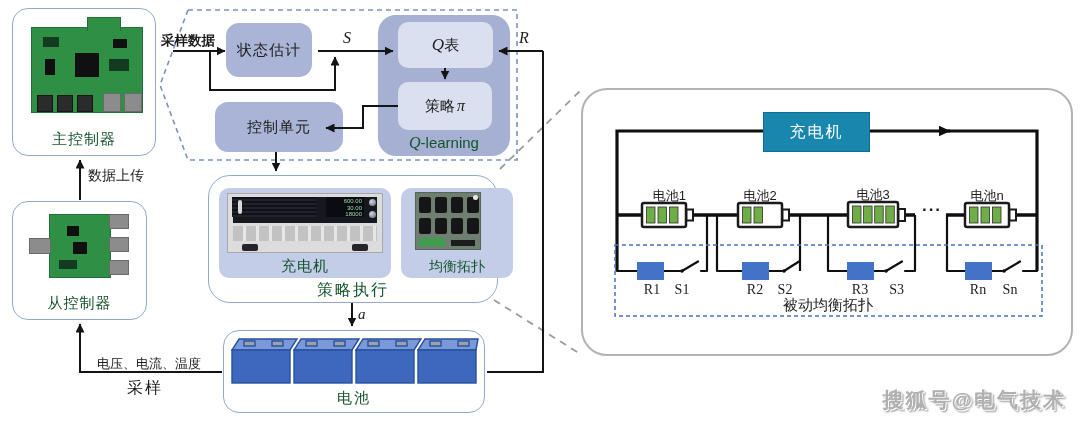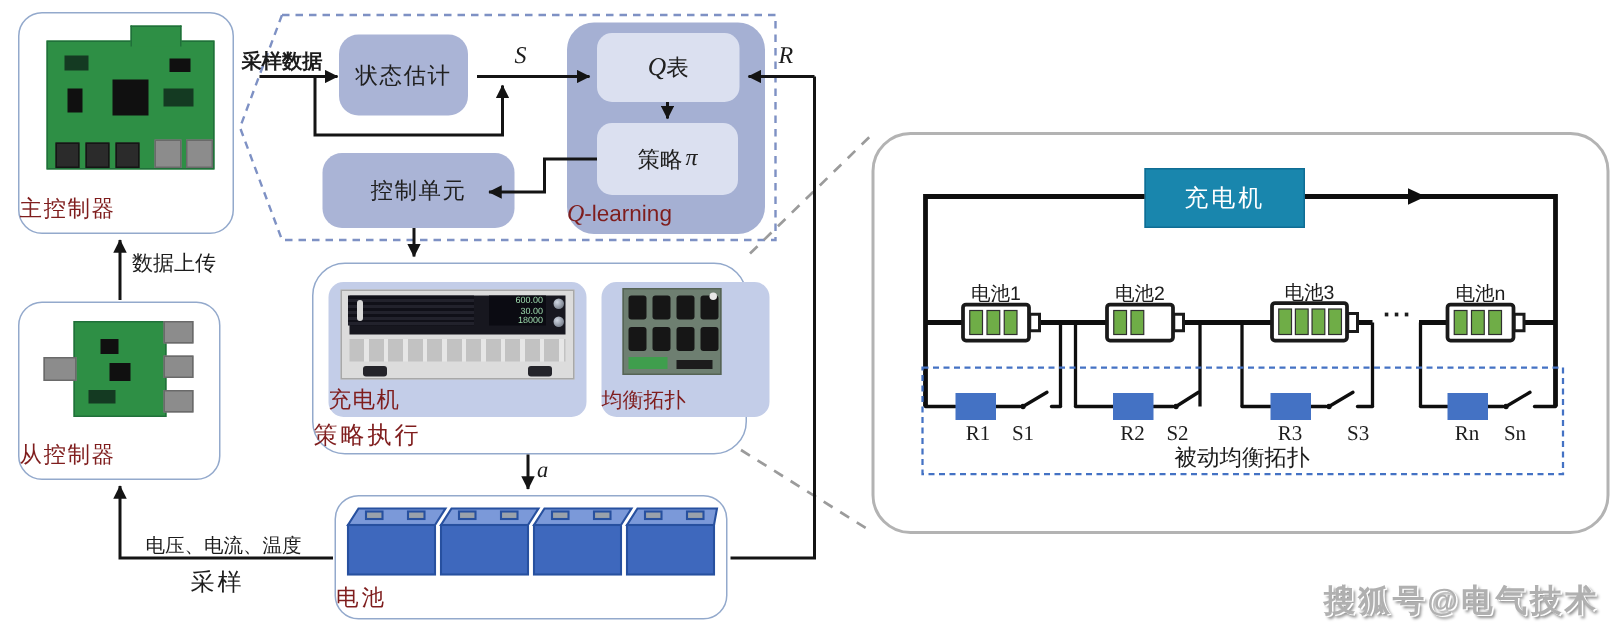--- a/index.html
+++ b/index.html
@@ -9,21 +9,21 @@
   }
   .abs{position:absolute;}
   .box{position:absolute;background:#fff;border:1.6px solid #93a9cc;border-radius:16px;box-sizing:border-box;}
   .graybox{position:absolute;background:#fff;border:2px solid #b3b3b3;border-radius:26px;box-sizing:border-box;}
   .algo{position:absolute;background:#aab4d6;border-radius:13px;display:flex;align-items:center;justify-content:center;
         font-size:15px;letter-spacing:1px;color:#202020;}
   .inner{position:absolute;background:#dbe0f0;border-radius:10px;display:flex;align-items:center;justify-content:center;
         font-size:15px;color:#202020;}
   .sub{position:absolute;background:#c3cde8;border-radius:10px;box-sizing:border-box;}
   .lbl{position:absolute;white-space:nowrap;color:#1c1c1c;}
-  .cap{position:absolute;left:0;right:0;text-align:left;color:#7f1d1d;}
+  .cap{position:absolute;left:0;right:0;text-align:center;color:#14532d;}
   .it{font-family:"Liberation Serif","DejaVu Serif",serif;font-style:italic;}
   svg{display:block;}
   #wires{position:absolute;left:0;top:0;pointer-events:none;}
   
   .cdev{position:absolute;left:8px;top:5px;width:156px;height:60px;background:#dcdcdc;border:1px solid #a8a8a8;box-sizing:border-box;}
   .cd-front{position:absolute;left:5px;top:3px;width:144px;height:26px;background:#17171f;}
   .cd-mesh{position:absolute;left:4px;top:3px;width:84px;height:20px;
            background:repeating-linear-gradient(0deg,#22222c 0 2px,#101018 2px 4px);}
   .cd-screen{position:absolute;right:18px;top:3px;width:38px;height:20px;background:#0b0b12;text-align:right;
              color:#9fdcae;font-size:6px;line-height:6.5px;padding:1px 2px 0 0;box-sizing:border-box;}
@@ -287,32 +287,32 @@
   </svg>
 
   <div class="lbl" style="left:161px;top:32px;font-size:13.5px;font-weight:bold;">采样数据</div>
   <div class="lbl it" style="left:343px;top:29px;font-size:16px;">S</div>
   <div class="lbl it" style="left:519px;top:29px;font-size:16px;">R</div>
   <div class="lbl it" style="left:358px;top:306px;font-size:15px;">a</div>
   <div class="lbl" style="left:88px;top:167px;font-size:14px;">数据上传</div>
   <div class="lbl" style="left:97px;top:355px;font-size:13px;">电压、电流、温度</div>
   <div class="lbl" style="left:127px;top:378px;font-size:16px;letter-spacing:2px;">采样</div>
 
-  <div class="lbl" style="left:642px;top:187px;width:44px;text-align:center;font-size:13px;">电池1</div>
+  <div class="lbl" style="left:642px;top:187px;width:44px;text-align:right;font-size:13px;">电池1</div>
   <div class="lbl" style="left:738px;top:187px;width:44px;text-align:center;font-size:13px;">电池2</div>
   <div class="lbl" style="left:848px;top:186px;width:50px;text-align:center;font-size:13px;">电池3</div>
   <div class="lbl" style="left:965px;top:187px;width:44px;text-align:center;font-size:13px;">电池n</div>
   <div class="lbl" style="left:915px;top:200px;width:34px;text-align:center;font-size:17px;font-weight:bold;letter-spacing:1px;">···</div>
 
   <div class="lbl it" style="left:637px;top:282px;width:30px;text-align:center;font-size:14px;font-style:normal;font-family:'Liberation Serif','DejaVu Serif',serif;">R1</div>
   <div class="lbl" style="left:667px;top:282px;width:30px;text-align:center;font-size:14px;font-family:'Liberation Serif','DejaVu Serif',serif;">S1</div>
   <div class="lbl" style="left:740px;top:282px;width:30px;text-align:center;font-size:14px;font-family:'Liberation Serif','DejaVu Serif',serif;">R2</div>
   <div class="lbl" style="left:770px;top:282px;width:30px;text-align:center;font-size:14px;font-family:'Liberation Serif','DejaVu Serif',serif;">S2</div>
   <div class="lbl" style="left:845px;top:282px;width:30px;text-align:center;font-size:14px;font-family:'Liberation Serif','DejaVu Serif',serif;">R3</div>
-  <div class="lbl" style="left:874px;top:282px;width:30px;text-align:left;font-size:14px;font-family:'Liberation Serif','DejaVu Serif',serif;margin-left:24px;">S3</div>
+  <div class="lbl" style="left:874px;top:282px;width:30px;text-align:right;font-size:14px;font-family:'Liberation Serif','DejaVu Serif',serif;">S3</div>
   <div class="lbl" style="left:963px;top:282px;width:30px;text-align:center;font-size:14px;font-family:'Liberation Serif','DejaVu Serif',serif;">Rn</div>
   <div class="lbl" style="left:995px;top:282px;width:30px;text-align:center;font-size:14px;font-family:'Liberation Serif','DejaVu Serif',serif;">Sn</div>
 
   <div class="lbl" style="left:783px;top:296px;width:90px;text-align:center;font-size:15px;">被动均衡拓扑</div>
 
   <div class="wm">搜狐号@电气技术</div>
 
 </div>
 
 </body></html>

